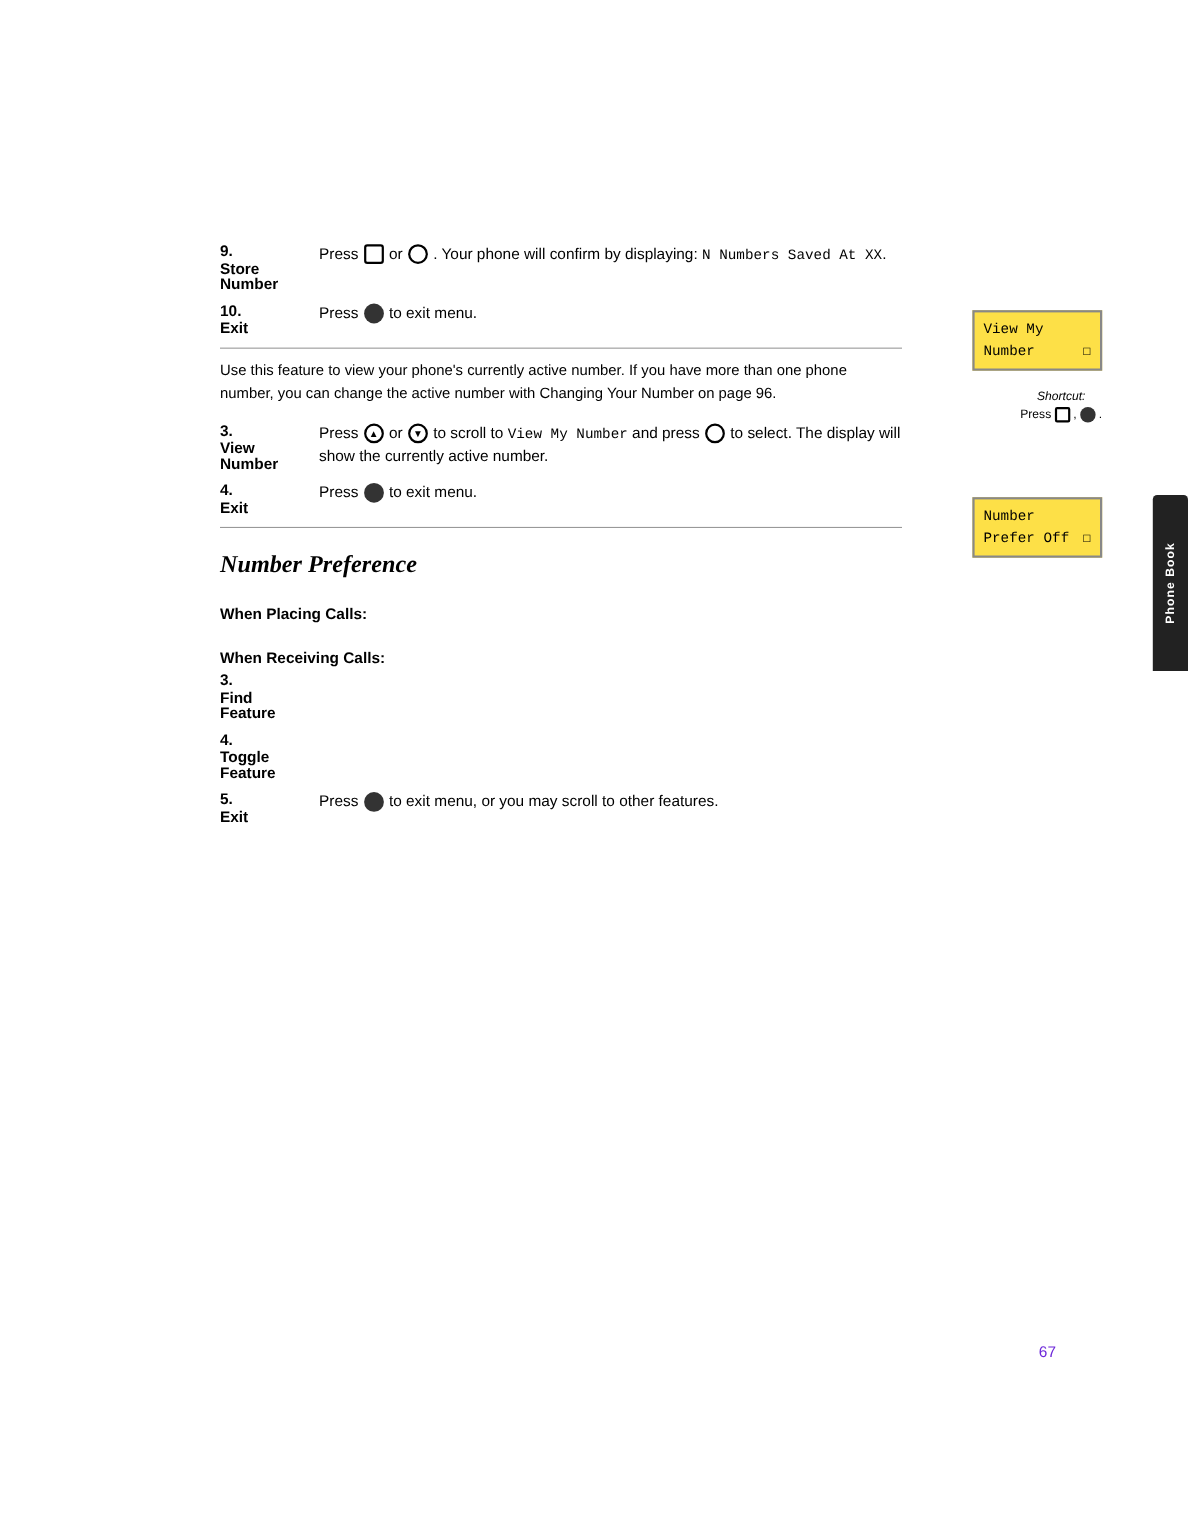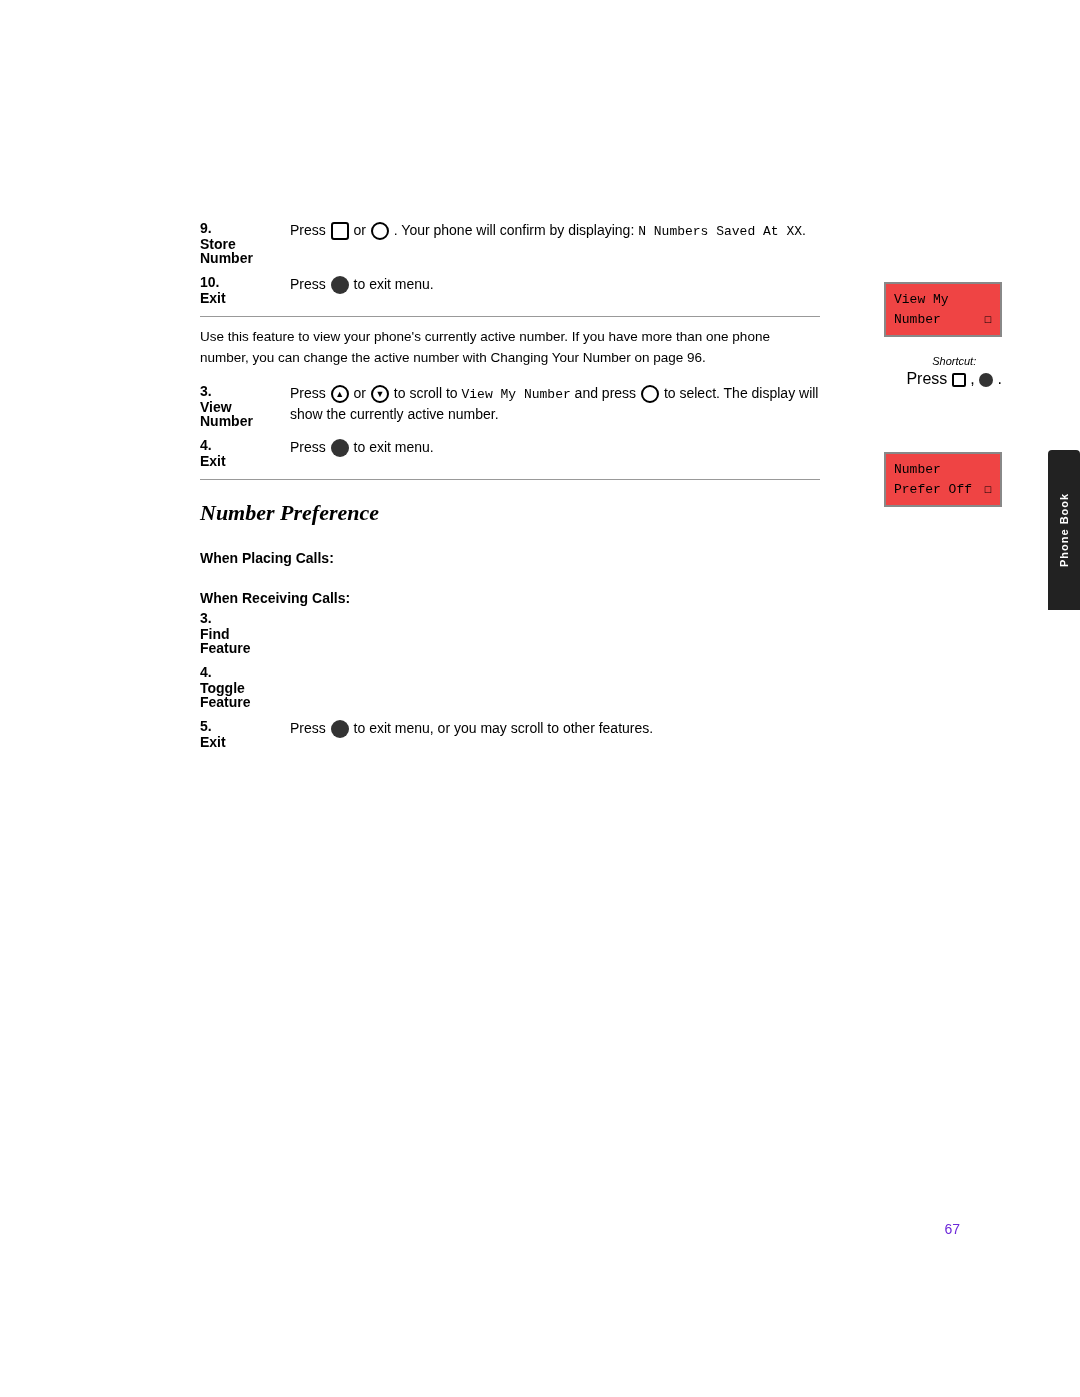--- a/index.html
+++ b/index.html
@@ -81,21 +81,21 @@
     }
 
     
     .display-box {
       position: absolute;
       right: 80px;
       border: 2px solid #000;
       padding: 6px 10px;
       font-family: 'Courier New', Courier, monospace;
       font-size: 13px;
-      background: #ef4444;
+      background: #fde047;
       line-height: 1.4;
     }
 
     .display-box-view {
       top: 238px;
       right: 80px;
       width: 120px;
     }
 
     .display-box-number-pref {
@@ -258,21 +258,21 @@
   </div>
 
   <div class="display-box display-box-view" style="position:absolute; top:282px; right:78px; width:118px; border:2px solid #888; padding:6px 8px; font-family:'Courier New',monospace; font-size:13px; line-height:1.5;">
     <span>View My</span><br>
     <span>Number</span>
     <span style="float:right;">☐</span>
   </div>
 
   <div class="shortcut-box" style="position:absolute; top:355px; right:78px; font-size:11px; text-align:center;">
     <div style="font-style:italic; font-size:11px; margin-bottom:3px;">Shortcut:</div>
-    <div style="font-size:16px;">
+    <div style="font-size:11px;">
       <span>Press </span>
       <span style="display:inline-block;width:14px;height:14px;border:2px solid #000;border-radius:2px;vertical-align:middle;"></span>
       <span>,</span>
       <span style="display:inline-block;width:14px;height:14px;border-radius:50%;background:#333;vertical-align:middle;"></span>
       <span>.</span>
     </div>
   </div>
 
   <div class="display-box display-box-number-pref" style="position:absolute; top:452px; right:78px; width:118px; border:2px solid #888; padding:6px 8px; font-family:'Courier New',monospace; font-size:13px; line-height:1.5;">
     <span>Number</span><br>

